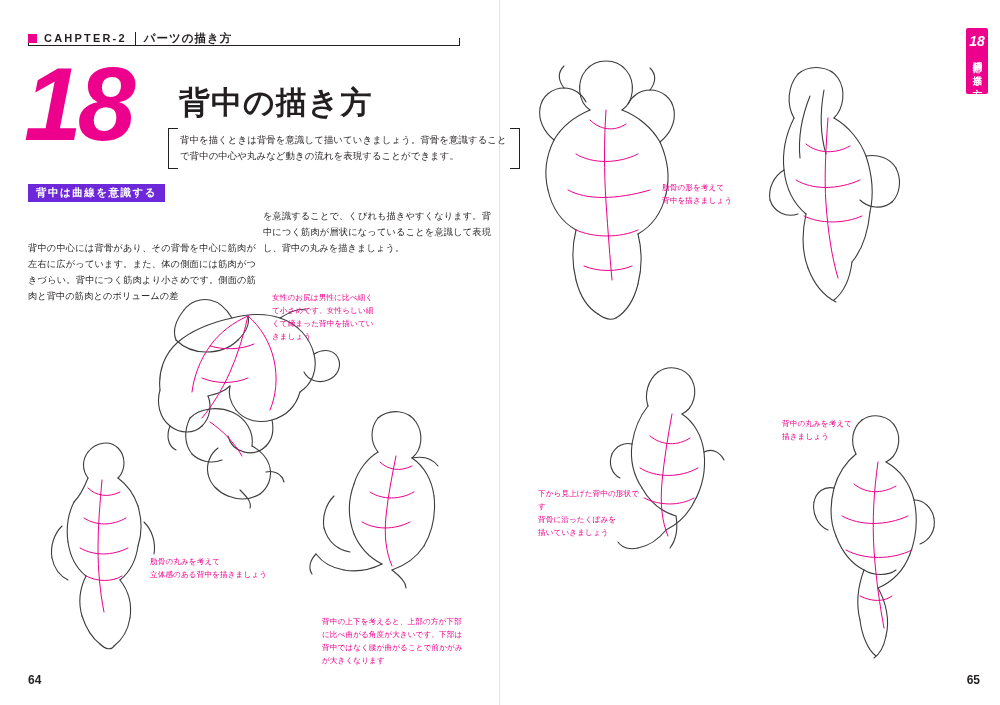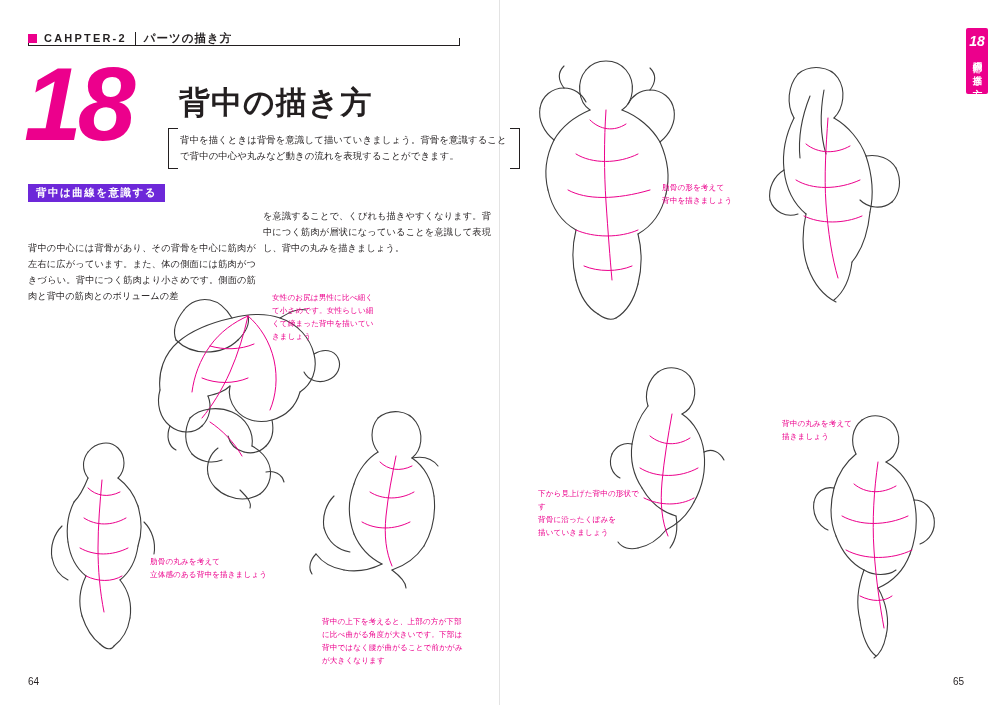--- a/index.html
+++ b/index.html
@@ -174,26 +174,26 @@
     font-weight: bold;
     writing-mode: vertical-rl;
     text-orientation: upright;
     letter-spacing: 1px;
     margin: 0 auto;
   }
   
   .folio {
     position: absolute;
     bottom: 18px;
-    font-size: 10px;
-    font-weight: normal;
+    font-size: 12px;
+    font-weight: bold;
     color: #231f20;
   }
   .folio.left { left: 28px; }
-  .folio.right { right: 36px; margin-top: 43px; }
+  .folio.right { right: 20px; margin-top: 43px; }
   
   .note {
     position: absolute;
     color: #ec008c;
     font-size: 7.6px;
     line-height: 1.7;
     letter-spacing: 0.1px;
   }
   
   .art {

